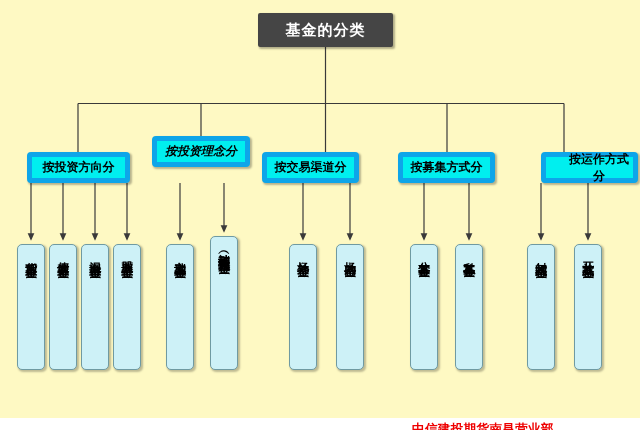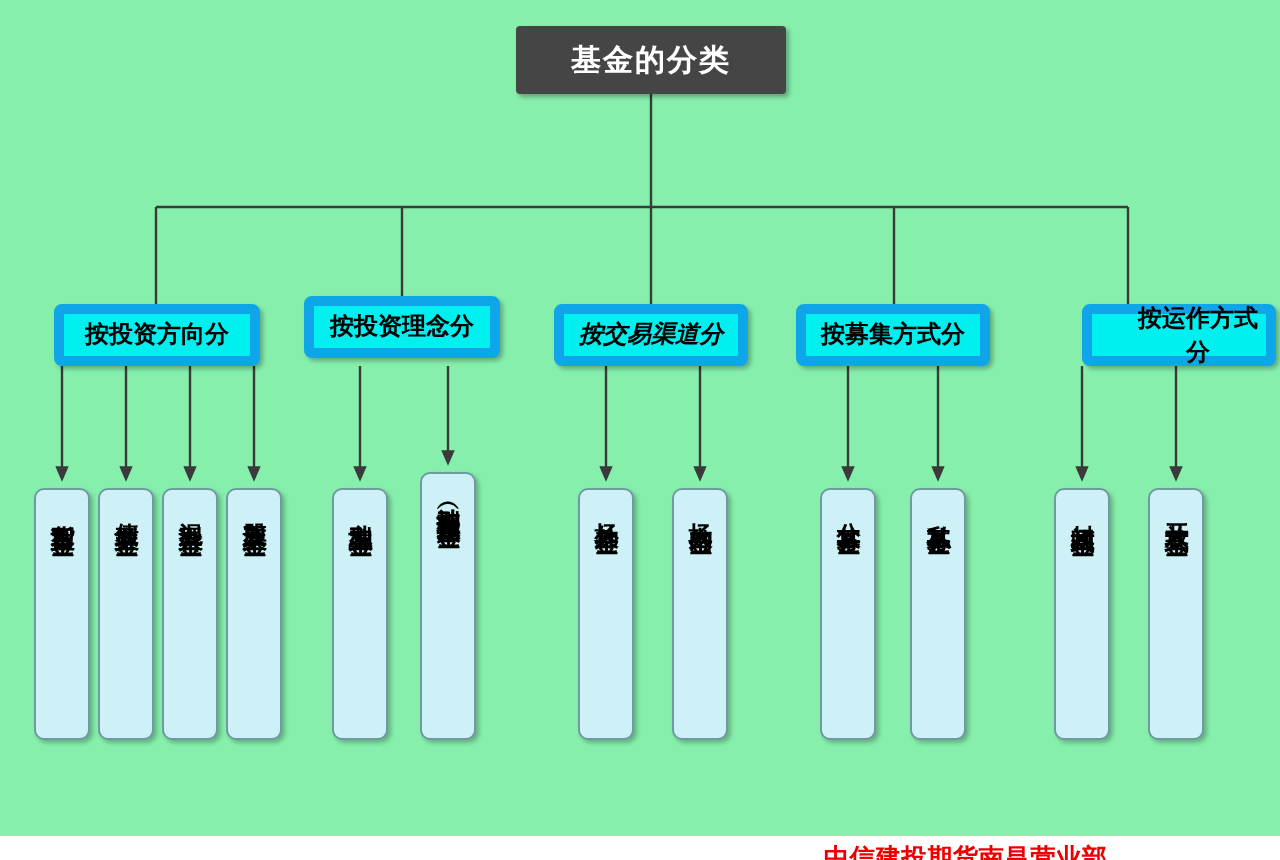--- a/index.html
+++ b/index.html
@@ -10,21 +10,21 @@
   body {
     width: 640px;
     height: 430px;
     overflow: hidden;
     font-family: "DejaVu Sans", "Liberation Sans", sans-serif;
   }
   #diagram-root {
     position: relative;
     width: 640px;
     height: 418px;
-    background: #86efac;
+    background: #fef9c3;
   }
   svg#wires {
     position: absolute;
     left: 0;
     top: 0;
     width: 640px;
     height: 430px;
   }
   .node {
     position: absolute;
@@ -121,23 +121,23 @@
 
       <path d="M541,183 L541,237"></path>
       <path d="M588,183 L588,237"></path>
     </g>
   </svg>
 
   <div class="node title-node" style="left:258px; top:13px; width:135px; height:34px;">基金的分类</div>
 
   <div class="node cat-node" style="left:27px; top:152px; width:103px; height:31px;">按投资方向分</div>
 
-  <div class="node cat-node" style="left:152px; top:148px; width:98px; height:31px;">按投资理念分</div>
+  <div class="node cat-node" style="left:152px; top:136px; width:98px; height:31px;font-style:italic;">按投资理念分</div>
 
-  <div class="node cat-node" style="left:277px; top:152px; width:97px; height:31px;font-style:italic;">按交易渠道分</div>
+  <div class="node cat-node" style="left:262px; top:152px; width:97px; height:31px;">按交易渠道分</div>
 
   <div class="node cat-node" style="left:398px; top:152px; width:97px; height:31px;">按募集方式分</div>
 
   <div class="node cat-node" style="left:541px; top:152px; width:97px; height:31px;padding-left:19px;">按运作方式分</div>
 
   <div class="node leaf-node" style="left:17px; top:244px; width:28px; height:126px;">
     <span class="vtext">货币型基金</span>
   </div>
   <div class="node leaf-node" style="left:49px; top:244px; width:28px; height:126px;">
     <span class="vtext">债券型基金</span>

